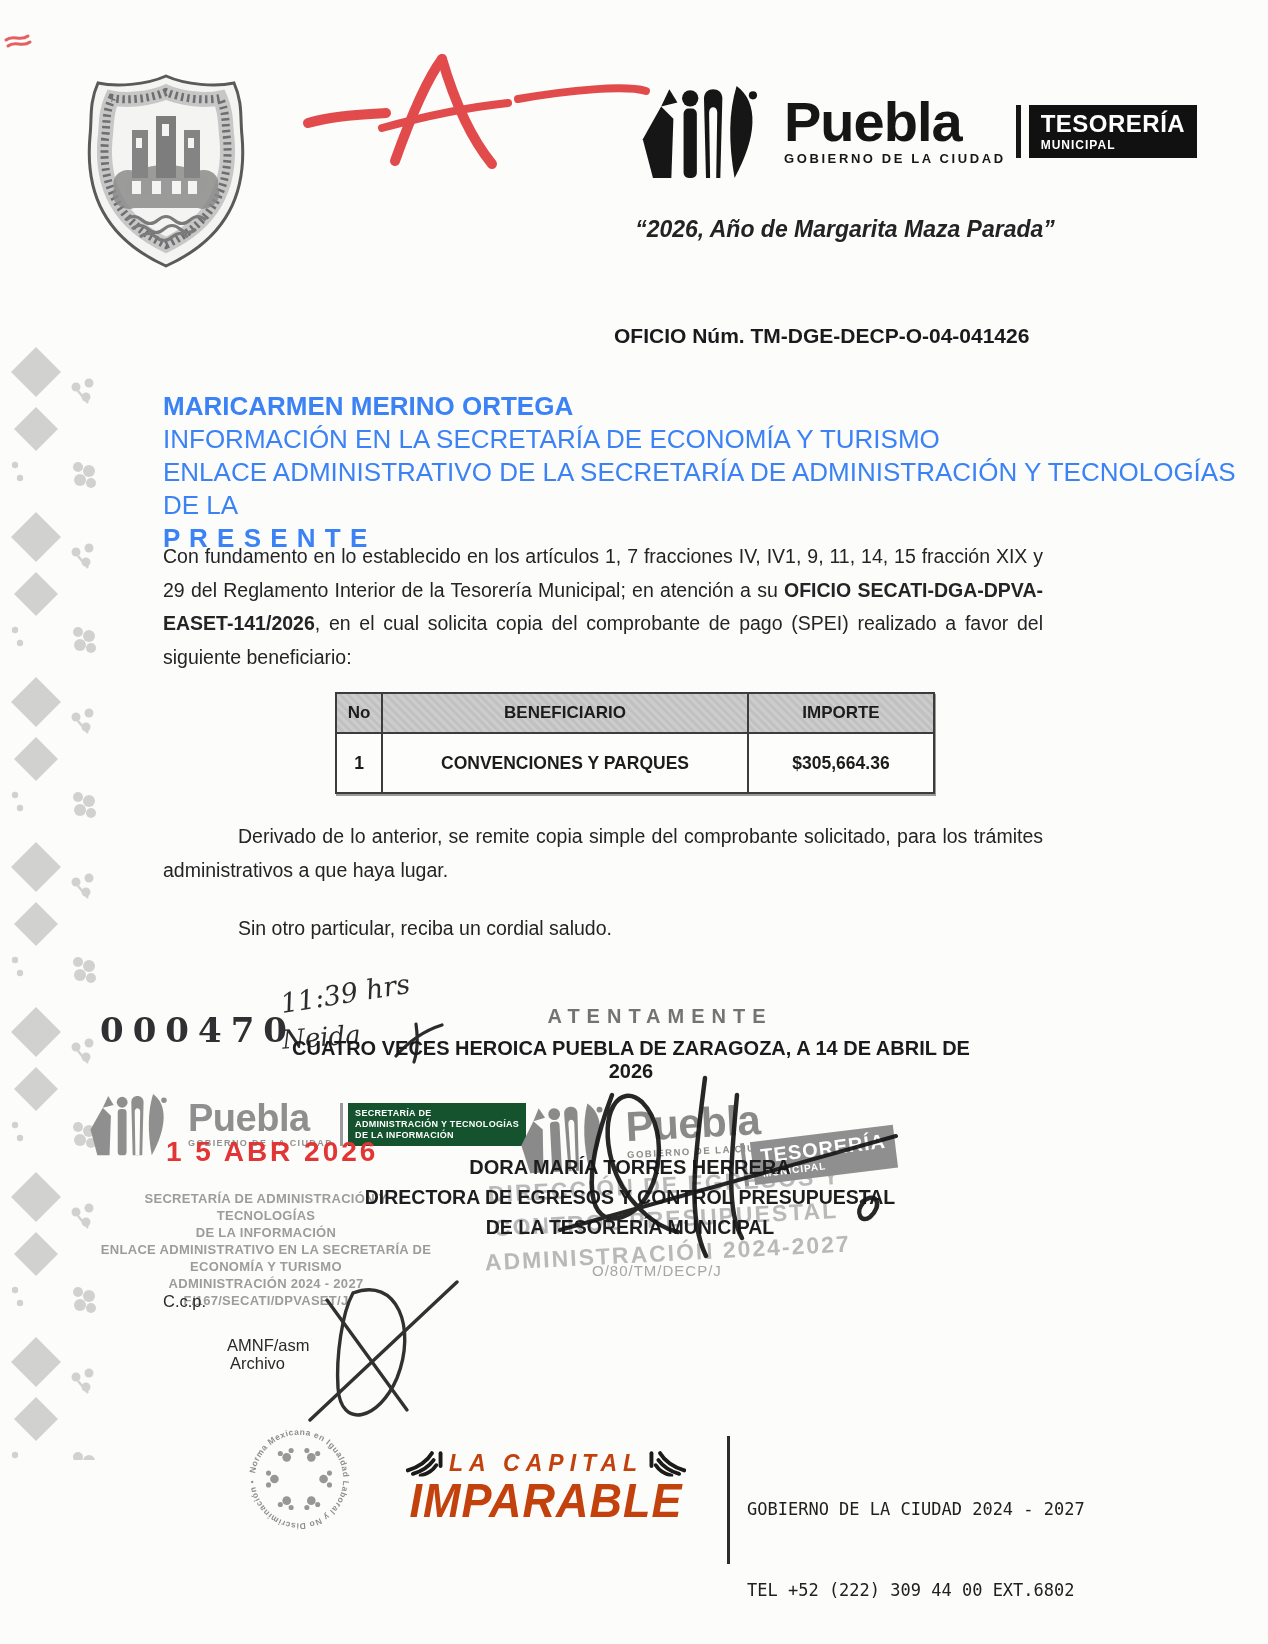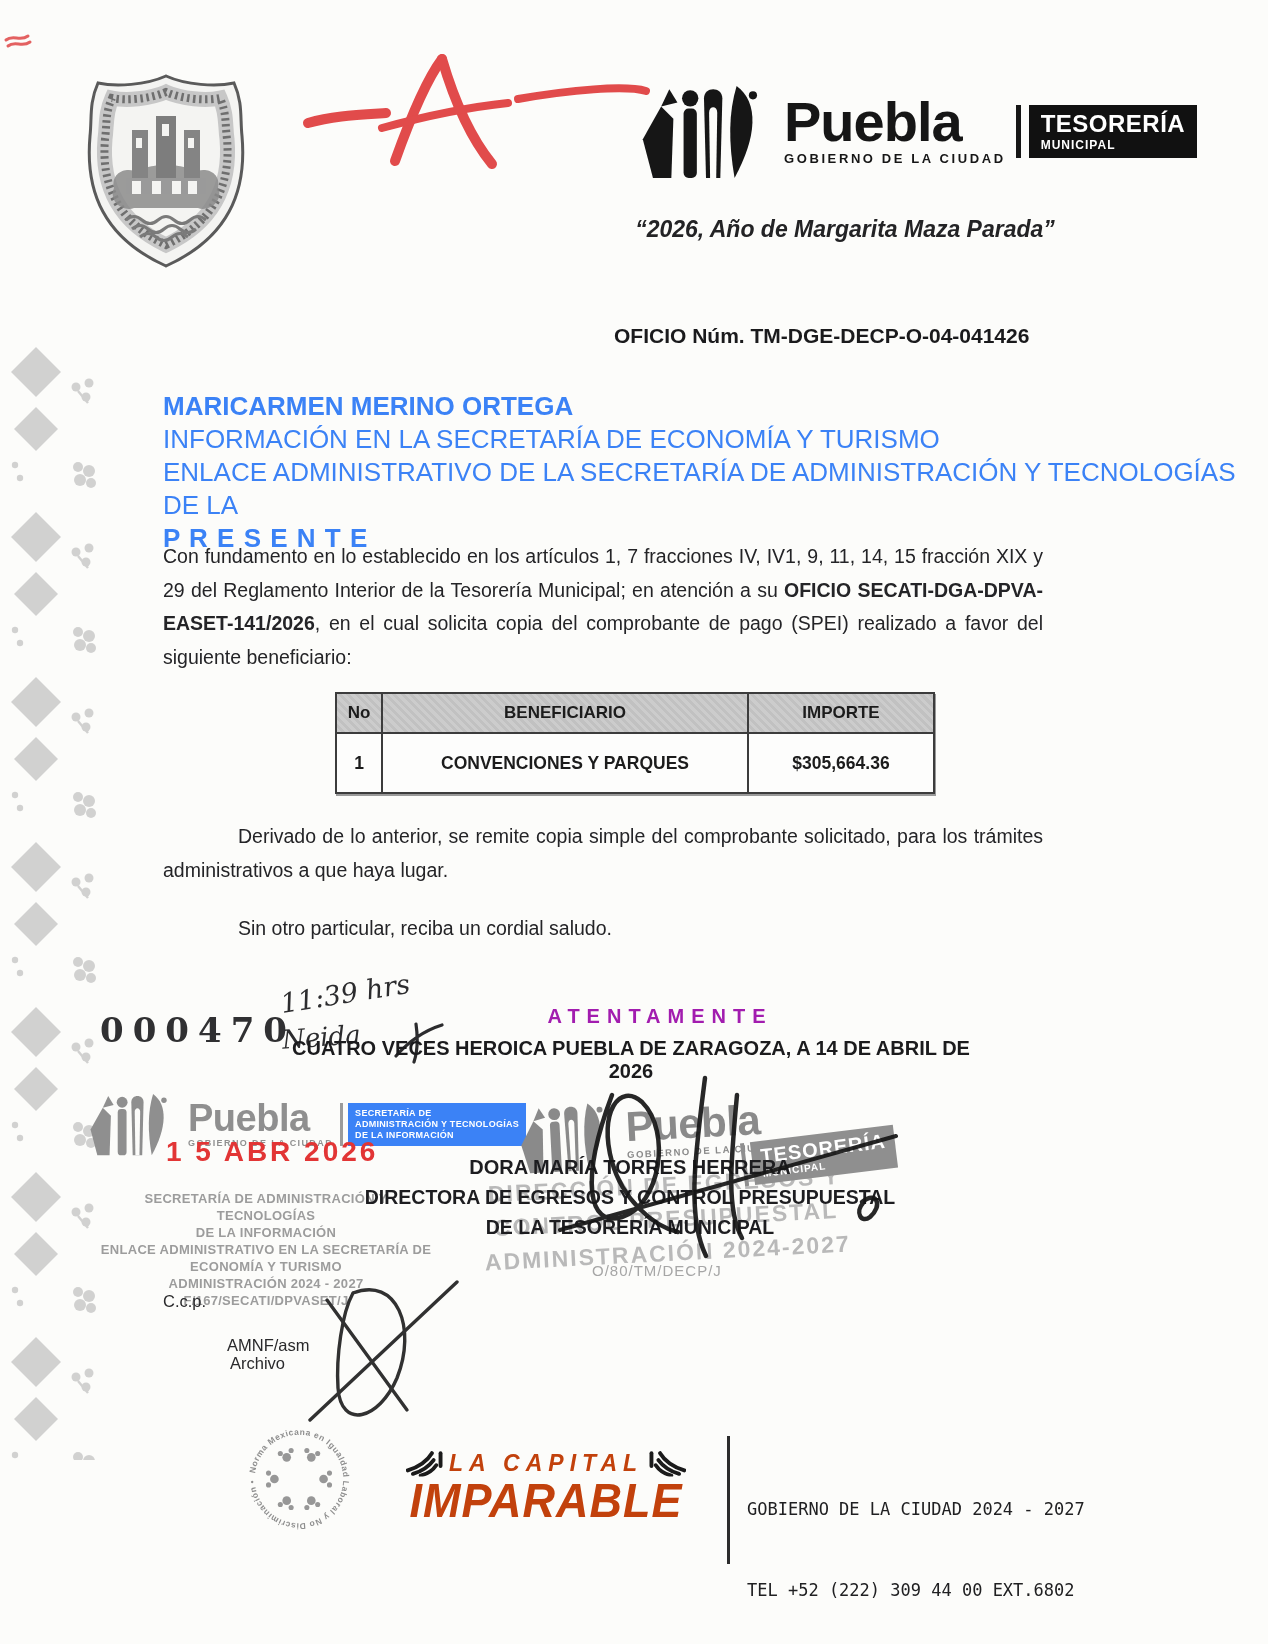--- a/index.html
+++ b/index.html
@@ -42,39 +42,39 @@
             border:2px solid #3c3c3c;box-shadow:1px 2px 0 #9a9a9a;}
   table.pay th{background:repeating-linear-gradient(45deg,#cccccc 0 3px,#c1c1c1 3px 6px);
                border:2px solid #3c3c3c;font-size:17px;font-weight:700;height:36px;color:#1c1c1c;}
   table.pay td{border:2px solid #3c3c3c;height:56px;text-align:center;font-size:17.5px;
                background:#fdfdfc;color:#1c1c1c;}
   .col-no{width:42px;margin-left:40px;} .col-ben{width:362px;} .col-imp{width:182px;}
   td.ben,td.imp{font-weight:700;} td.no{font-weight:600;}
 
   
   .atent{left:480px;top:1005px;width:360px;text-align:center;font-size:20px;font-weight:700;
-         letter-spacing:7px;color:#a21caf;}
+         letter-spacing:7px;color:#737373;}
   .citydate{left:285px;top:1037px;width:692px;text-align:center;font-size:20px;font-weight:700;color:#1b1b1d;}
   .nameblock{left:330px;top:1152px;width:600px;text-align:center;font-weight:700;color:#1d1d20;z-index:6;}
   .nameblock .nm{font-size:20px;line-height:30px;}
   .nameblock .t1,.nameblock .t2{font-size:19.5px;line-height:30px;}
 
   
   .folio{left:100px;top:1010px;font-family:"DejaVu Serif",serif;font-weight:700;font-size:34px;
          letter-spacing:9px;color:#303032;}
   .hw{font-family:"DejaVu Serif",serif;font-style:italic;color:#2c2c2e;}
   .hw-time{left:280px;top:978px;font-size:27px;transform:rotate(-9deg);}
   .hw-name{left:282px;top:1022px;font-size:26px;transform:rotate(-4deg);}
   .red-date{left:166px;top:1136px;font-size:28px;font-weight:700;letter-spacing:3px;color:#e23535;}
 
   .stamp-secati{left:86px;top:1090px;color:#8f8f8f;}
   .stamp-secati .logo-word{font-size:38px;line-height:34px;letter-spacing:-.5px;}
   .stamp-secati .logo-sub{font-size:9px;letter-spacing:1.4px;margin-top:3px;font-weight:700;}
   .stamp-secati .badge-wrap{border-left:3px solid #9b9b9b;padding-left:5px;margin-left:7px;}
-  .stamp-secati .badge-box{background:#3b82f6;padding:5px 7px;}
+  .stamp-secati .badge-box{background:#14532d;padding:5px 7px;}
   .stamp-secati .s1{color:#fff;font-size:9px;font-weight:700;line-height:11px;letter-spacing:.3px;}
 
   .stamp-tm{left:516px;top:1096px;color:#8a8a8a;transform:rotate(-3deg);z-index:2;}
   .stamp-tm .logo-word{font-size:42px;line-height:38px;letter-spacing:-.5px;}
   .stamp-tm .logo-sub{font-size:9.5px;letter-spacing:1.5px;margin-top:3px;font-weight:700;}
   .tm-badge{left:742px;top:1134px;transform:rotate(-7deg);z-index:2;
             border-left:4px solid #8f8f8f;padding-left:6px;}
   .tm-badge .badge-box{background:#8f8f8f;padding:5px 9px;}
   .tm-badge .b1{font-size:20px;letter-spacing:1px;}
   .tm-badge .b2{font-size:10px;letter-spacing:1px;}

